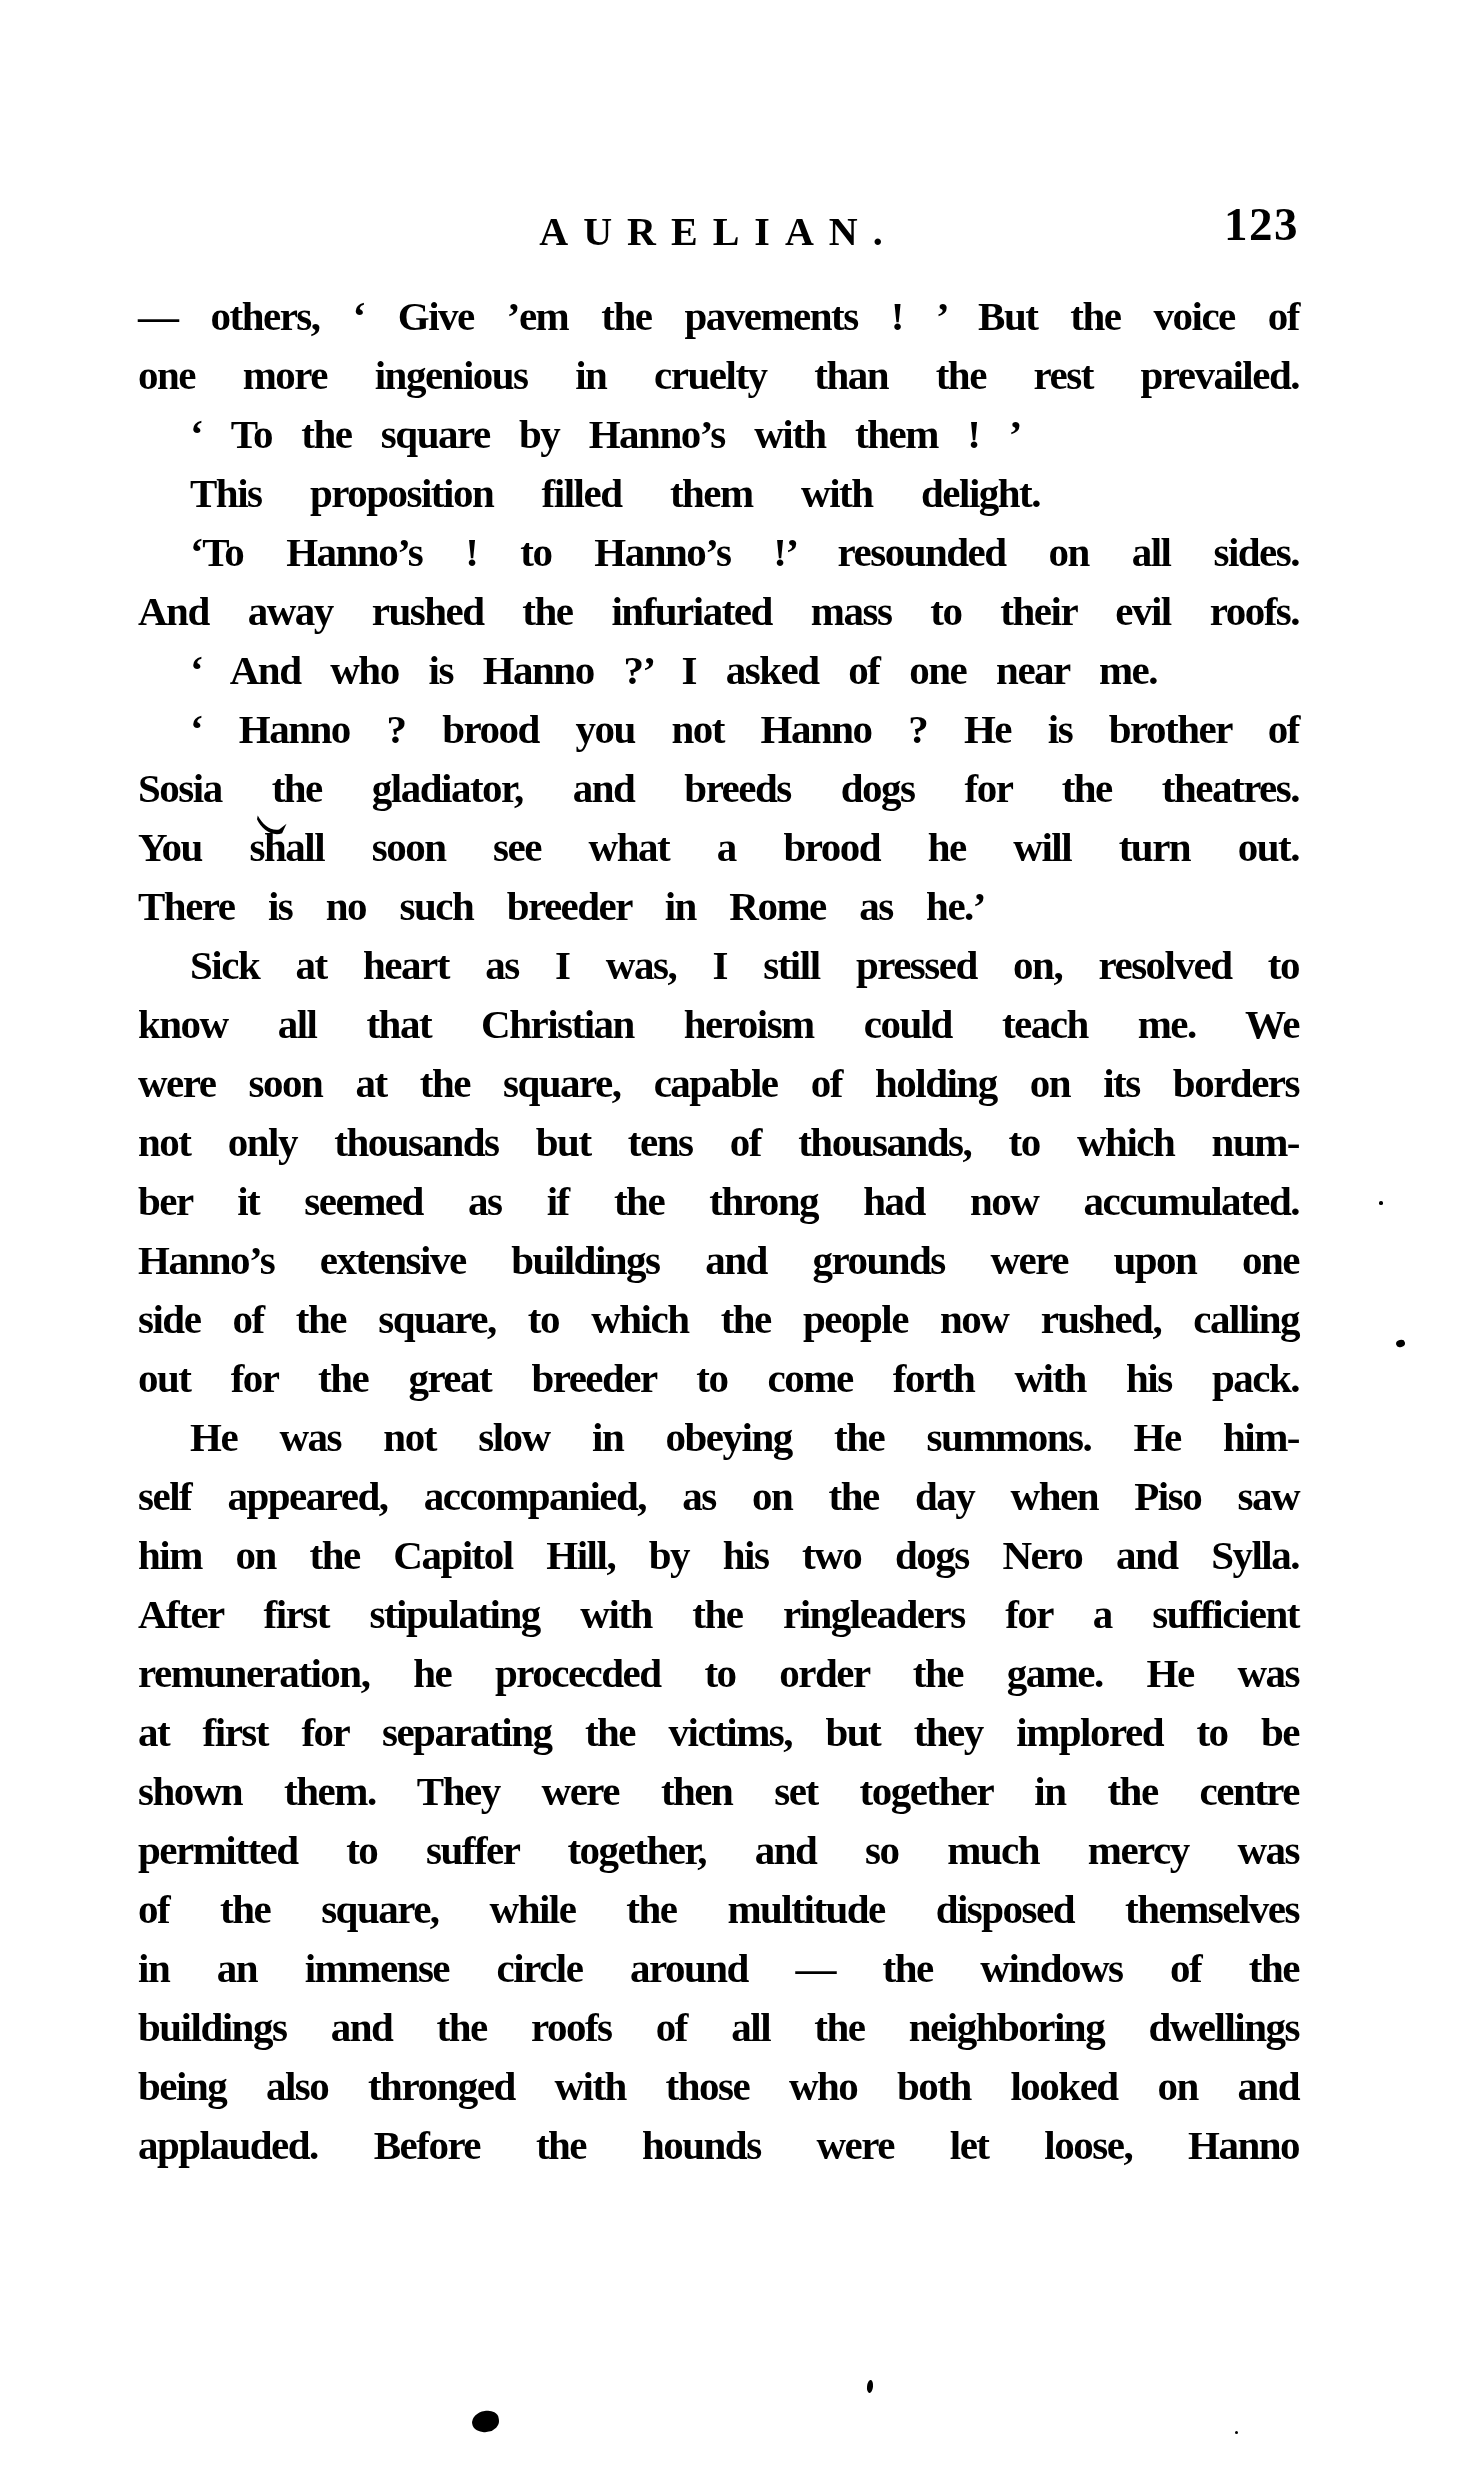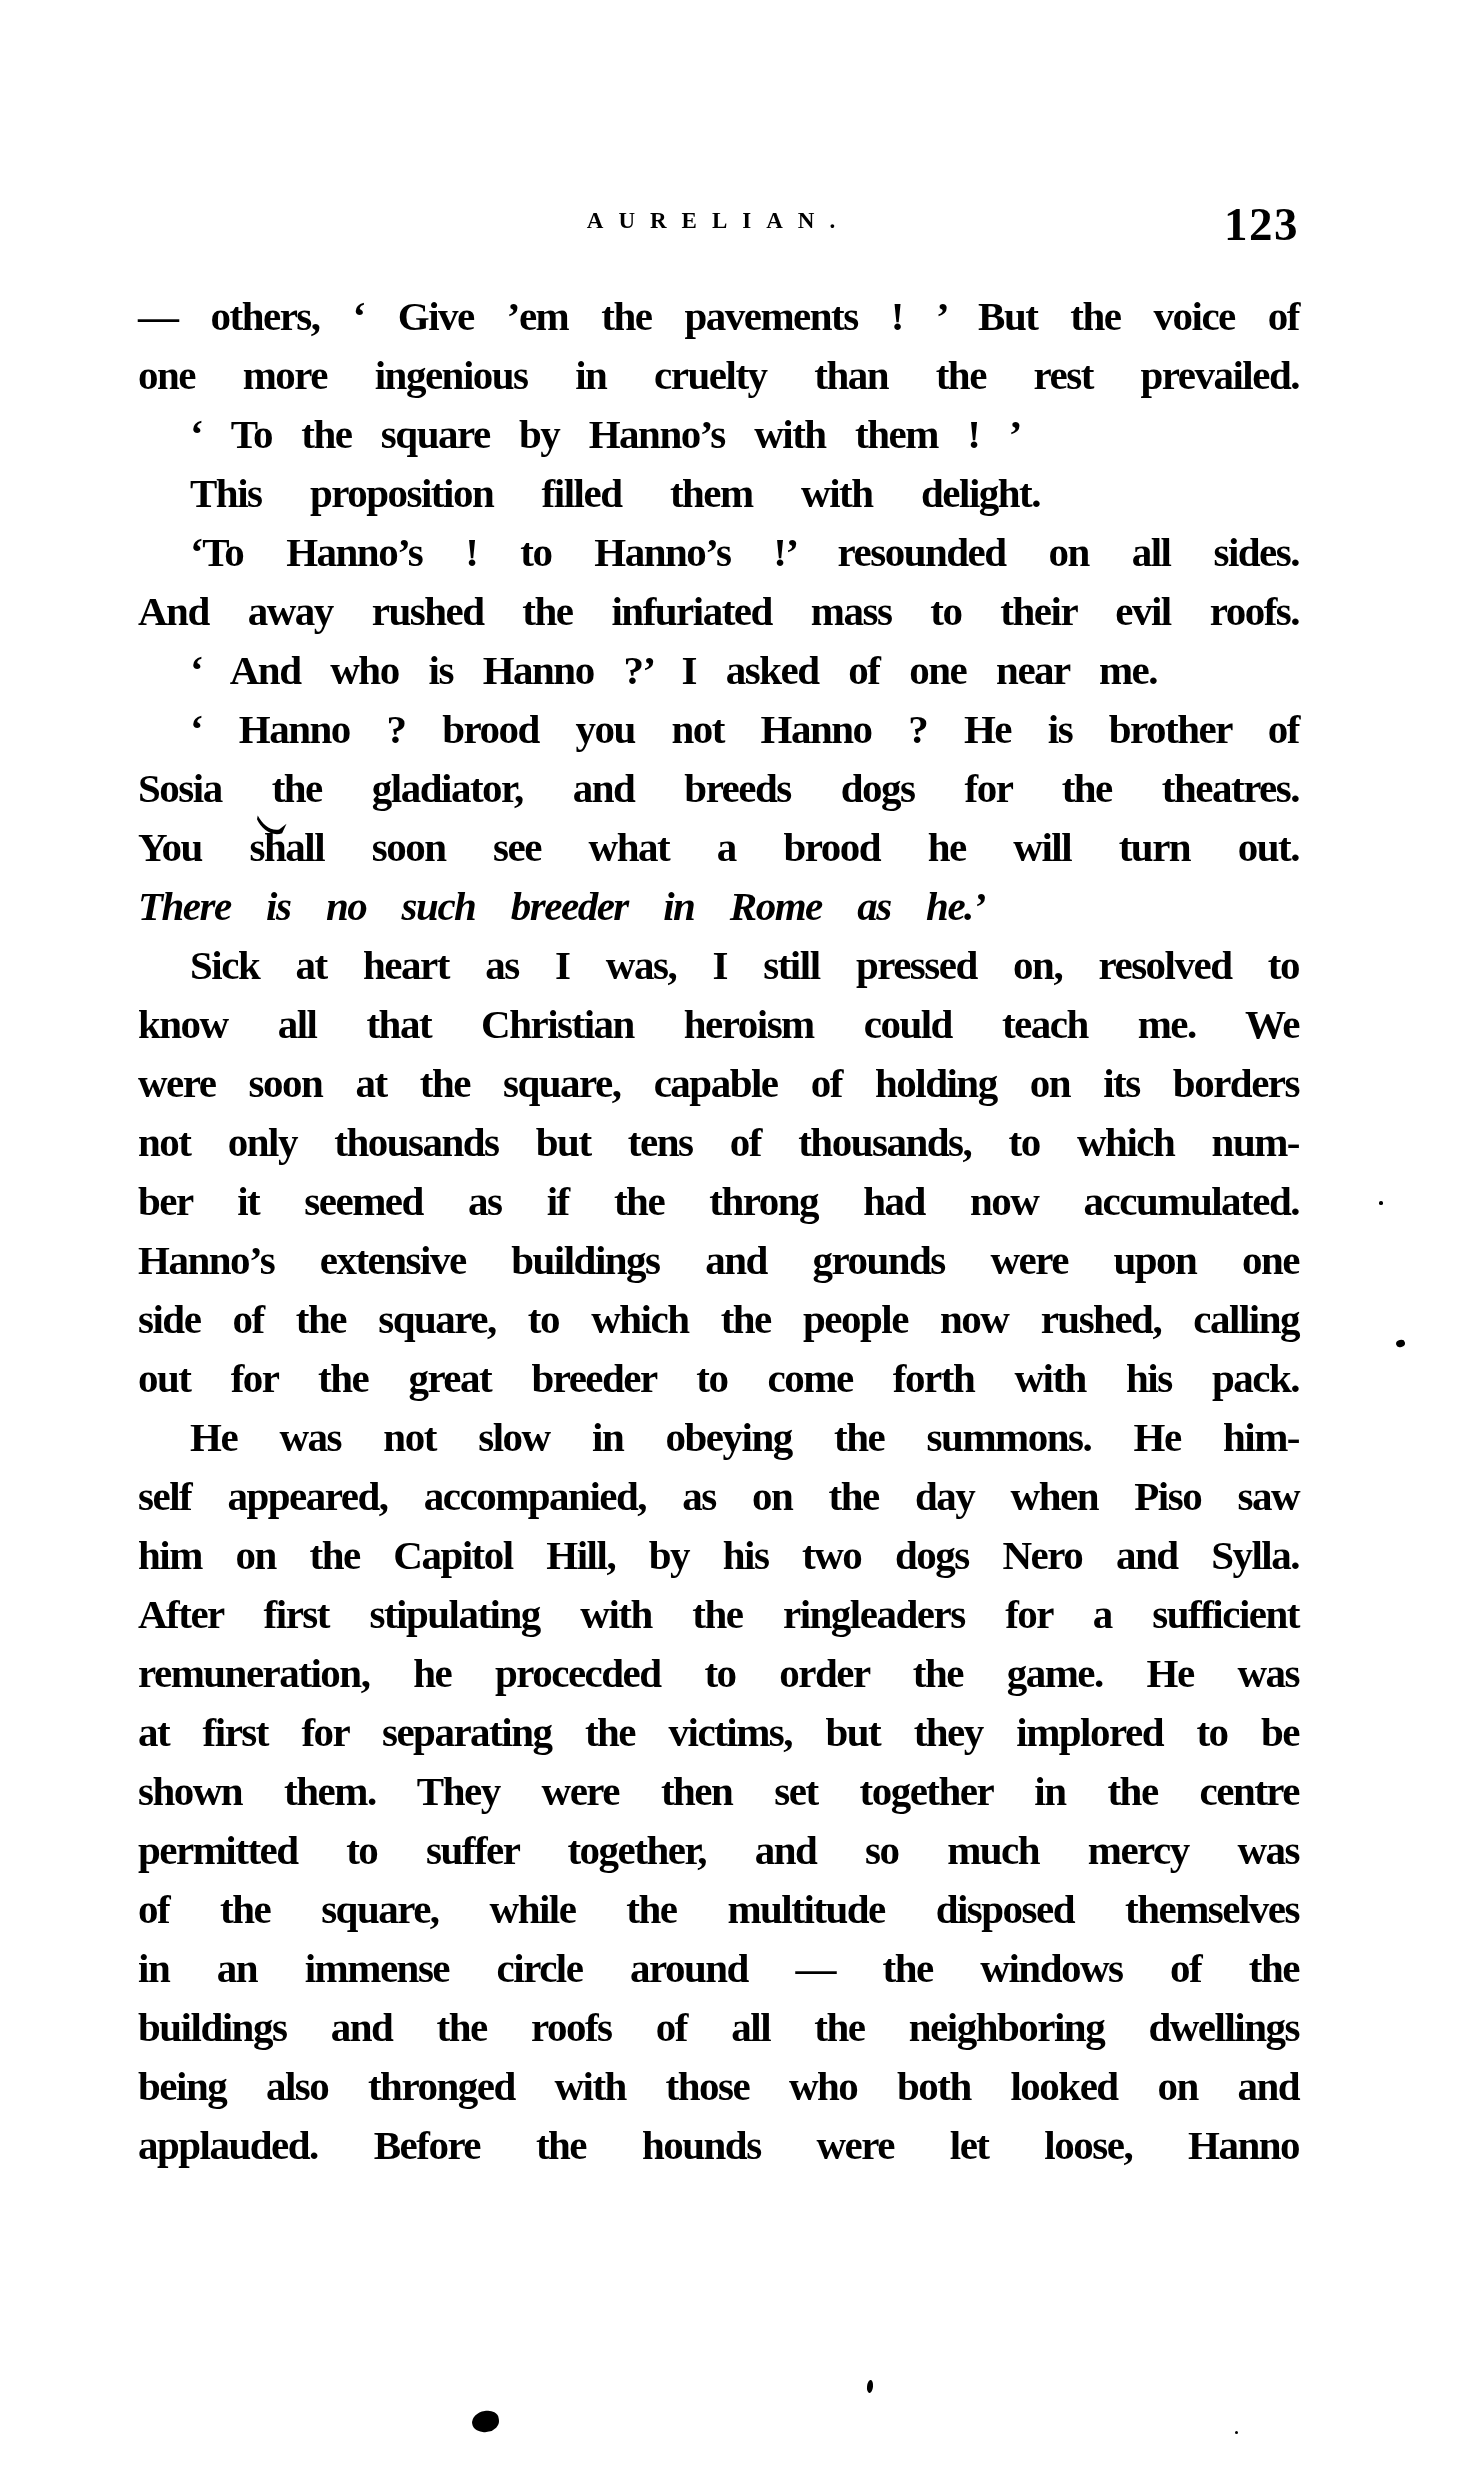--- a/index.html
+++ b/index.html
@@ -10,41 +10,41 @@
     overflow:hidden;
     font-family:"Liberation Serif","DejaVu Serif",serif;
     color:#000;
   }
   
   .running-head{
     position:absolute;left:138px;top:197px;width:1161px;height:52px;
   }
   .running-title{
     position:absolute;left:50%;top:10.5px;transform:translateX(-50%);
-    font-size:23px;font-weight:bold;letter-spacing:15px;white-space:nowrap;
+    font-size:40px;font-weight:bold;letter-spacing:15px;white-space:nowrap;
   }
   .page-number{
     position:absolute;right:0;top:0;
     font-size:47px;font-weight:bold;letter-spacing:1.5px;
   }
   
   .text-block{
     position:absolute;left:138px;top:287px;width:1161px;
   }
   .line{
     height:59px;line-height:59px;
     font-size:41px;font-weight:bold;letter-spacing:-1.5px;
     text-align:justify;text-align-last:justify;
     white-space:normal;overflow:visible;
   }
   .indent{padding-left:52px;}
   .pr372{padding-right:278px;}
   .pr347{padding-right:259px;}
   .pr190{padding-right:142px;}
-  .pr420{padding-right:314px;font-style:italic;}
+  .pr420{padding-right:314px;}
   
   .ink{position:absolute;background:#000;}
   .ink-blob{left:472px;top:2411px;width:27px;height:21px;border-radius:55% 45% 50% 50%;transform:rotate(-8deg);}
   .ink-tick{left:867px;top:2380px;width:6px;height:13.4px;border-radius:50%;transform:rotate(6deg);}
   .ink-speck-a{left:1379px;top:1201px;width:3.7px;height:3.7px;border-radius:50%;}
   .ink-dot-b{left:1396px;top:1340px;width:9px;height:6.7px;border-radius:50%;transform:rotate(-15deg);}
   .ink-speck-c{left:1235px;top:2431px;width:3px;height:3px;border-radius:50%;}
   .ink-swoosh{position:absolute;left:257px;top:814px;background:none;}
 </style>
 </head>

